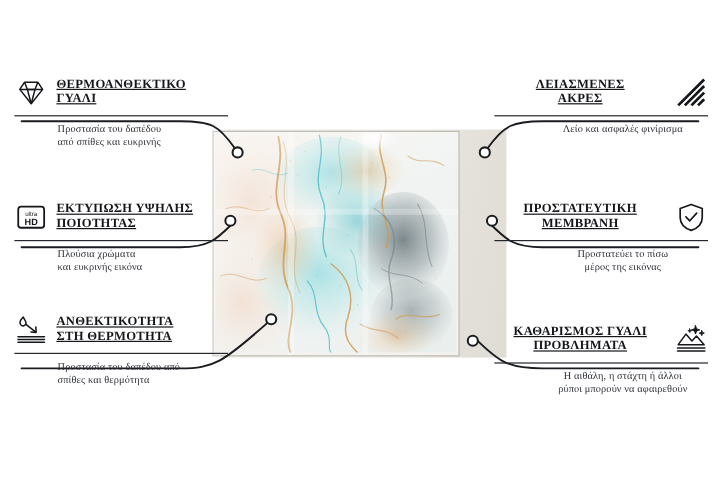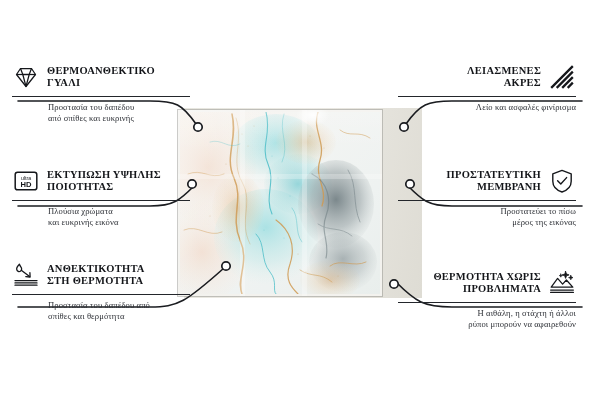--- a/index.html
+++ b/index.html
@@ -40,30 +40,31 @@
     background:radial-gradient(ellipse at center,rgba(255,255,255,.95) 0%,rgba(255,255,255,0) 70%);
     pointer-events:none;
   }
 
   
   #lines{position:absolute;left:0;top:0;width:600px;height:400px;pointer-events:none;}
 
   
   .feature{position:absolute;width:178px;}
   .feature.left{left:12px;text-align:left;}
-  .feature.right{right:24px;text-align:right;}
+  .feature.right{right:10px;text-align:center;}
 
   .f-head{display:flex;align-items:center;gap:7px;min-height:30px;}
   .feature.right .f-head{flex-direction:row-reverse;}
   .f-title{
     font-family:"Liberation Serif", serif;
     font-size:10.5px;line-height:12.5px;
     letter-spacing:.25px;
     color:#14161a;font-weight:700;
     flex:1;
+    text-decoration:underline;
   }
   .f-icon{width:28px;height:28px;flex:0 0 28px;display:block;}
   .f-icon svg{display:block;width:28px;height:28px;}
   .f-rule{height:1px;background:#23262b;margin:4px 0 5px 0;}
   .f-desc{
     font-family:"Liberation Serif", serif;
     font-size:8.6px;line-height:11px;color:#2d3036;
     letter-spacing:.1px;
   }
   .f-desc span{display:block;margin-left:36px;}
@@ -328,21 +329,21 @@
           <path d="M3.2 18.2 L9.6 9.4 L14.6 15.2 L18.4 11.0 L24.8 18.2 Z"></path>
           <path d="M2.6 21.0 H25.4"></path>
               <path d="M2.6 23.4 H25.4"></path>
           <path d="M17.6 2.4 L18.5 5.0 L21.1 5.9 L18.5 6.8 L17.6 9.4 L16.7 6.8 L14.1 5.9 L16.7 5.0 Z" fill="#15171b" stroke-width=".8"></path>
           <path d="M22.8 6.4 L23.4 8.0 L25.0 8.6 L23.4 9.2 L22.8 10.8 L22.2 9.2 L20.6 8.6 L22.2 8.0 Z" fill="#15171b" stroke-width=".7"></path>
           <path d="M12.8 5.0 L13.2 6.2 L14.4 6.6 L13.2 7.0 L12.8 8.2 L12.4 7.0 L11.2 6.6 L12.4 6.2 Z" fill="#15171b" stroke-width=".6"></path>
         </g>
           </svg>
       </span>
       <span class="f-title">
-        <span>ΘΕΡΜΟΤΗΤΑ ΧΩΡΙΣ</span><br>
+        <span>ΚΑΘΑΡΙΣΜΟΣ ΓΥΑΛΙ</span><br>
         <span>ΠΡΟΒΛΗΜΑΤΑ</span>
       </span>
     </div>
     <div class="f-rule"></div>
     <div class="f-desc">
       <span>Η αιθάλη, η στάχτη ή άλλοι</span>
       <span>ρύποι μπορούν να αφαιρεθούν</span>
     </div>
   </div>
 

